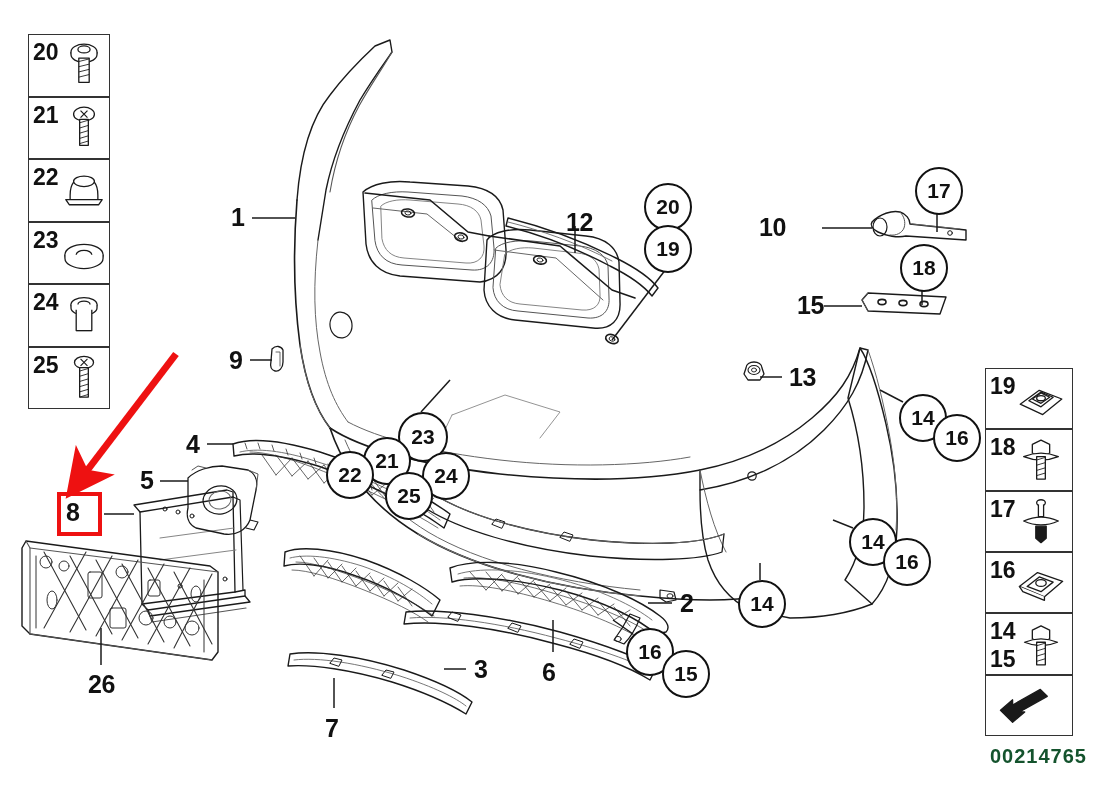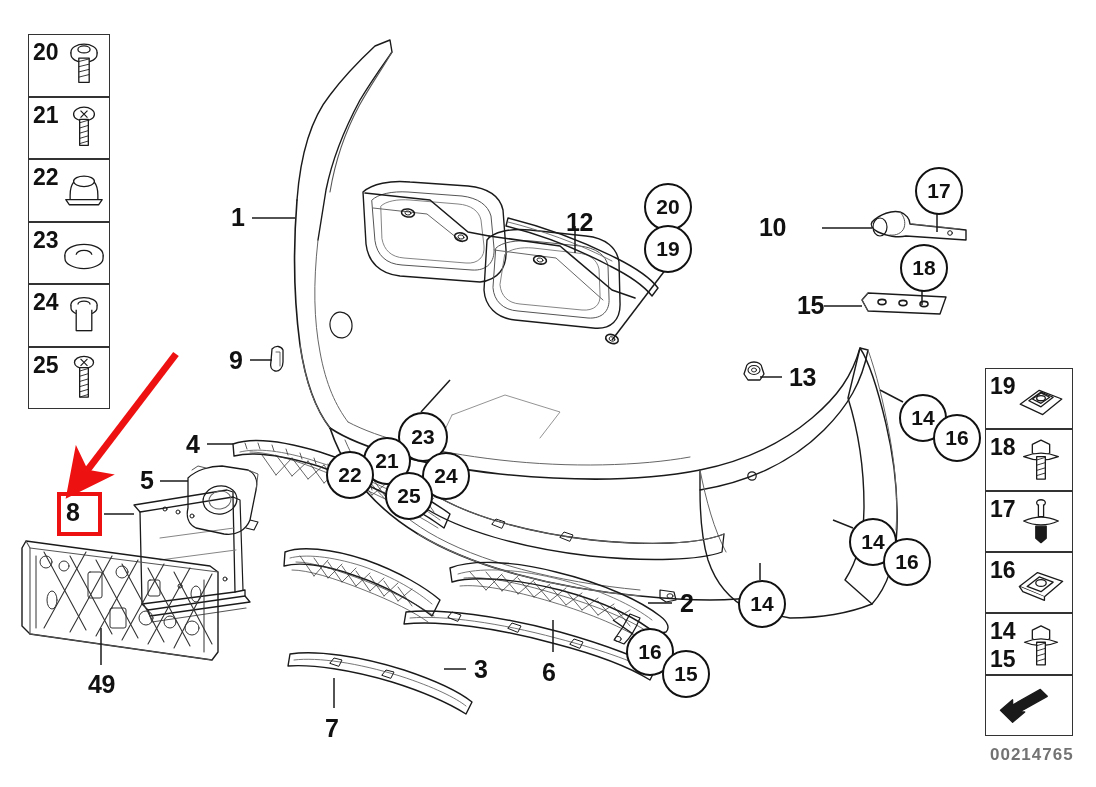--- a/index.html
+++ b/index.html
@@ -5,21 +5,21 @@
   html,body{margin:0;padding:0;background:#ffffff;}
   body{font-family:"Liberation Sans", sans-serif;}
   #stage{position:relative;width:1096px;height:787px;background:#ffffff;overflow:hidden;}
   #stage svg.layer{position:absolute;left:0;top:0;width:1096px;height:787px;}
   .lbl{position:absolute;font-weight:bold;color:#111;line-height:1;letter-spacing:-0.5px;}
   .lbl-plain{font-size:25px;}
   .circ{position:absolute;border:2.5px solid #111;border-radius:50%;background:#fff;
         display:flex;align-items:center;justify-content:center;font-weight:bold;font-size:21px;color:#111;}
   .legendbox{position:absolute;border:1.6px solid #333;background:#fff;box-sizing:border-box;}
   .cellnum{position:absolute;font-weight:bold;font-size:23px;color:#111;}
-  .diagno{position:absolute;font-weight:bold;font-size:17px;color:#737373;letter-spacing:1px;}
+  .diagno{position:absolute;font-weight:bold;font-size:20px;color:#14532d;letter-spacing:1px;}
   .hlbox{position:absolute;border:4px solid #ee1111;box-sizing:border-box;background:transparent;}
 </style>
 </head>
 <body>
 
 <div id="stage">
 
   <svg class="layer" viewBox="0 0 1096 787">
     <g fill="none" stroke="#1a1a1a" stroke-width="1.6" stroke-linejoin="round" stroke-linecap="round">
 
@@ -391,21 +391,21 @@
   <div id="plain-label-host">
       <div class="lbl lbl-plain" style="left: 231px; top: 205px;">1</div>
       <div class="lbl lbl-plain" style="left: 229px; top: 348px;">9</div>
       <div class="lbl lbl-plain" style="left: 566px; top: 210px;">12</div>
       <div class="lbl lbl-plain" style="left: 759px; top: 215px;">10</div>
       <div class="lbl lbl-plain" style="left: 797px; top: 293px;">15</div>
       <div class="lbl lbl-plain" style="left: 789px; top: 365px;">13</div>
       <div class="lbl lbl-plain" style="left: 186px; top: 432px;">4</div>
       <div class="lbl lbl-plain" style="left: 140px; top: 468px;">5</div>
       <div class="lbl lbl-plain" style="left: 66px; top: 500px;">8</div>
-      <div class="lbl lbl-plain" style="left: 88px; top: 672px;">49</div>
+      <div class="lbl lbl-plain" style="left: 88px; top: 672px;">26</div>
       <div class="lbl lbl-plain" style="left: 680px; top: 591px;">2</div>
       <div class="lbl lbl-plain" style="left: 474px; top: 657px;">3</div>
       <div class="lbl lbl-plain" style="left: 542px; top: 660px;">6</div>
       <div class="lbl lbl-plain" style="left: 325px; top: 716px;">7</div>
     </div>
   <div id="circle-label-host">
       <div class="circ" style="left: 644px; top: 183px; width: 44px; height: 44px;">20</div>
       <div class="circ" style="left: 644px; top: 225px; width: 44px; height: 44px;">19</div>
       <div class="circ" style="left: 915px; top: 167px; width: 44px; height: 44px;">17</div>
       <div class="circ" style="left: 900px; top: 244px; width: 44px; height: 44px;">18</div>

